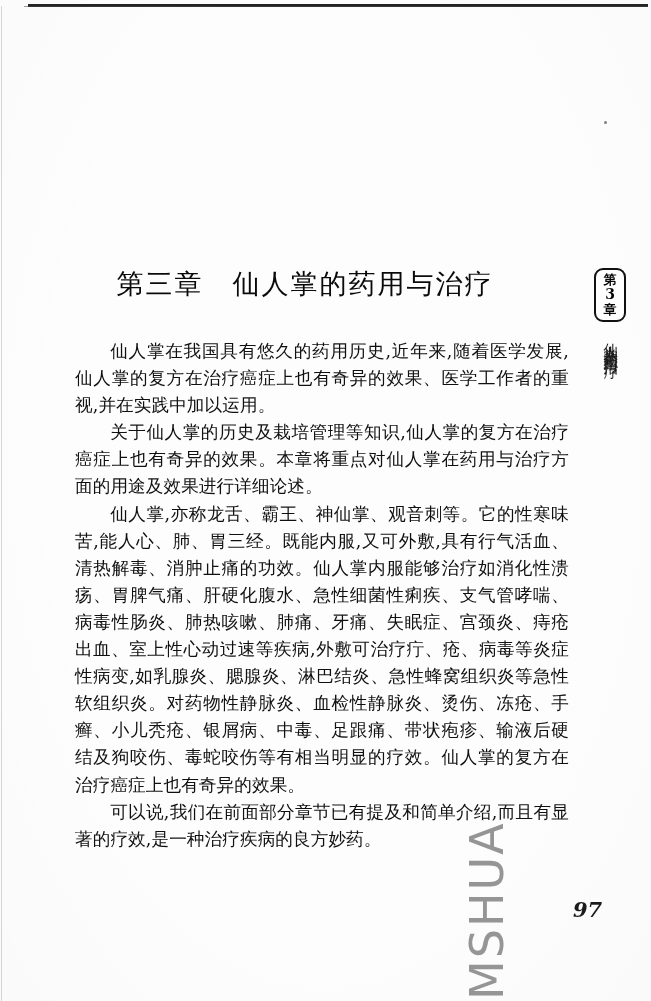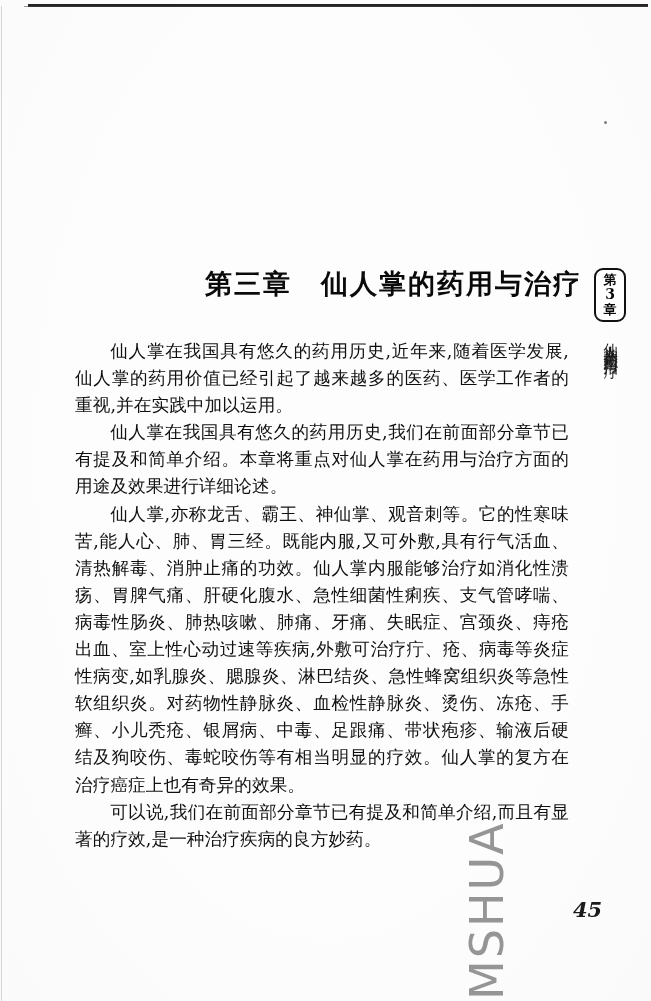--- a/index.html
+++ b/index.html
@@ -64,26 +64,26 @@
     position: absolute;
     inset: 0;
     background:
       radial-gradient(ellipse at 50% 45%, rgba(255,255,255,0) 55%, rgba(0,0,0,0.012) 100%);
     pointer-events: none;
   }
 
   
   .chapter-title {
     position: absolute;
-    left: 4px;
+    left: 16px;
     top: 248px;
     width: 578px;
-    text-align: right;
-    font-family: "DejaVu Serif", "Liberation Serif", serif;
-    font-weight: bold;
+    text-align: center;
+    font-family: "DejaVu Serif", "Liberation Serif", serif;
+    font-weight: normal;
     font-size: 27px;
     letter-spacing: 2px;
     color: #0a0a0a;
     white-space: pre;
   }
 
   
   .body-text {
     position: absolute;
     left: 75px;
@@ -182,32 +182,32 @@
 <div class="page">
 
   <div class="paper-tint"></div>
   <div class="scan-edge-top"></div>
   <div class="scan-edge-left"></div>
   <div class="scan-speck"></div>
 
   <h1 class="chapter-title">第三章　仙人掌的药用与治疗</h1>
 
   <div class="body-text">
-    <p>仙人掌在我国具有悠久的药用历史,近年来,随着医学发展,仙人掌的药用价值已经引起了越来越多的医药、医学工作者的重视,并在实践中加以运用。</p>
-    <p>仙人掌在我国具有悠久的药用历史,我们在前面部分章节已有提及和简单介绍。本章将重点对仙人掌在药用与治疗方面的用途及效果进行详细论述。</p>
+    <p>仙人掌在我国具有悠久的药用历史,近年来,随着医学发展,仙人掌的复方在治疗癌症上也有奇异的效果、医学工作者的重视,并在实践中加以运用。</p>
+    <p>关于仙人掌的历史及栽培管理等知识,仙人掌的复方在治疗癌症上也有奇异的效果。本章将重点对仙人掌在药用与治疗方面的用途及效果进行详细论述。</p>
     <p>仙人掌,亦称龙舌、霸王、神仙掌、观音刺等。它的性寒味苦,能人心、肺、胃三经。既能内服,又可外敷,具有行气活血、清热解毒、消肿止痛的功效。仙人掌内服能够治疗如消化性溃疡、胃脾气痛、肝硬化腹水、急性细菌性痢疾、支气管哮喘、病毒性肠炎、肺热咳嗽、肺痛、牙痛、失眠症、宫颈炎、痔疮出血、室上性心动过速等疾病,外敷可治疗疔、疮、病毒等炎症性病变,如乳腺炎、腮腺炎、淋巴结炎、急性蜂窝组织炎等急性软组织炎。对药物性静脉炎、血检性静脉炎、烫伤、冻疮、手癣、小儿秃疮、银屑病、中毒、足跟痛、带状疱疹、输液后硬结及狗咬伤、毒蛇咬伤等有相当明显的疗效。仙人掌的复方在治疗癌症上也有奇异的效果。</p>
     <p>可以说,我们在前面部分章节已有提及和简单介绍,而且有显著的疗效,是一种治疗疾病的良方妙药。</p>
   </div>
 
   <div class="side-tab">
     <div class="side-tab-badge">
       <span>第</span>
       <span class="num">3</span>
       <span>章</span>
     </div>
     <div class="side-tab-text">仙人掌的药用与治疗</div>
   </div>
 
-  <div class="page-number">45</div>
+  <div class="page-number">97</div>
 
   <div class="watermark">MSHUA</div>
 
 </div>
 
 </body></html>

